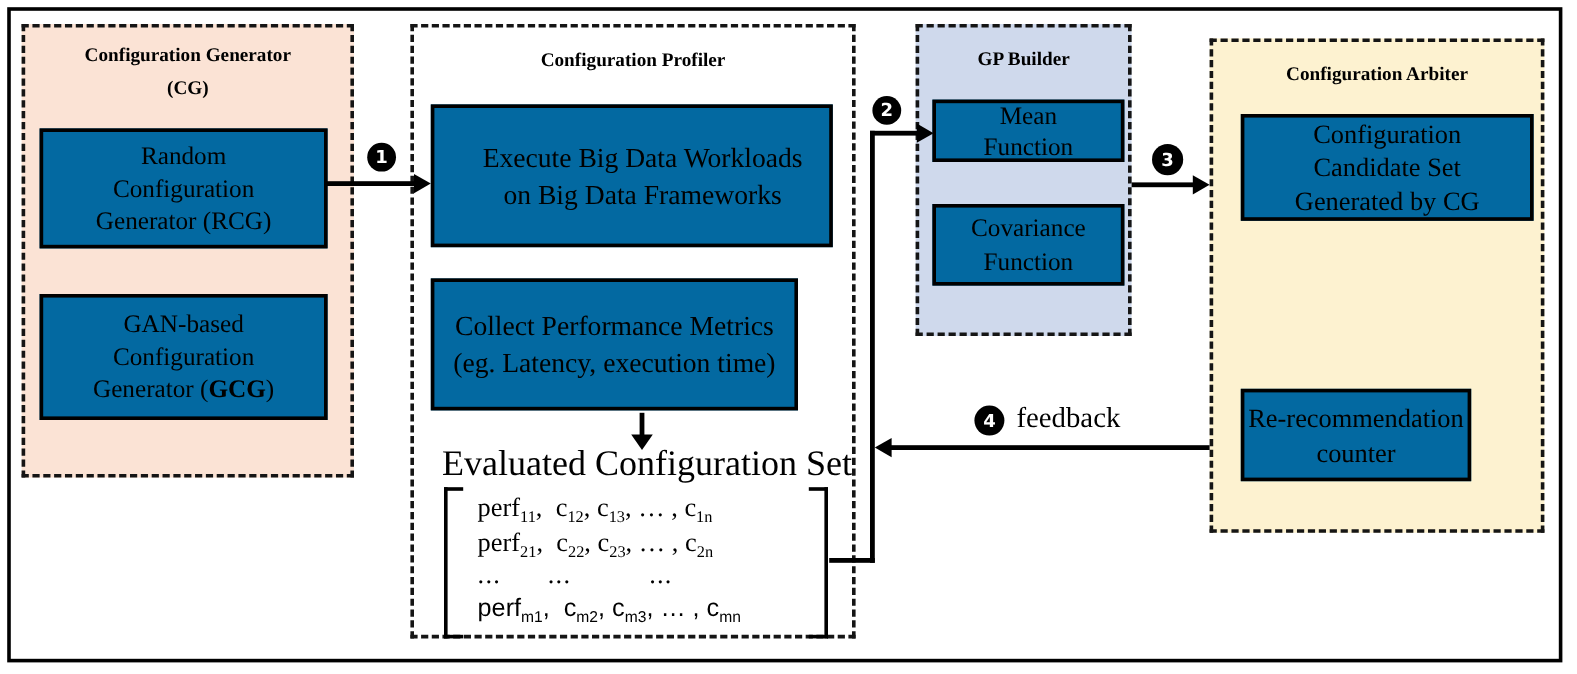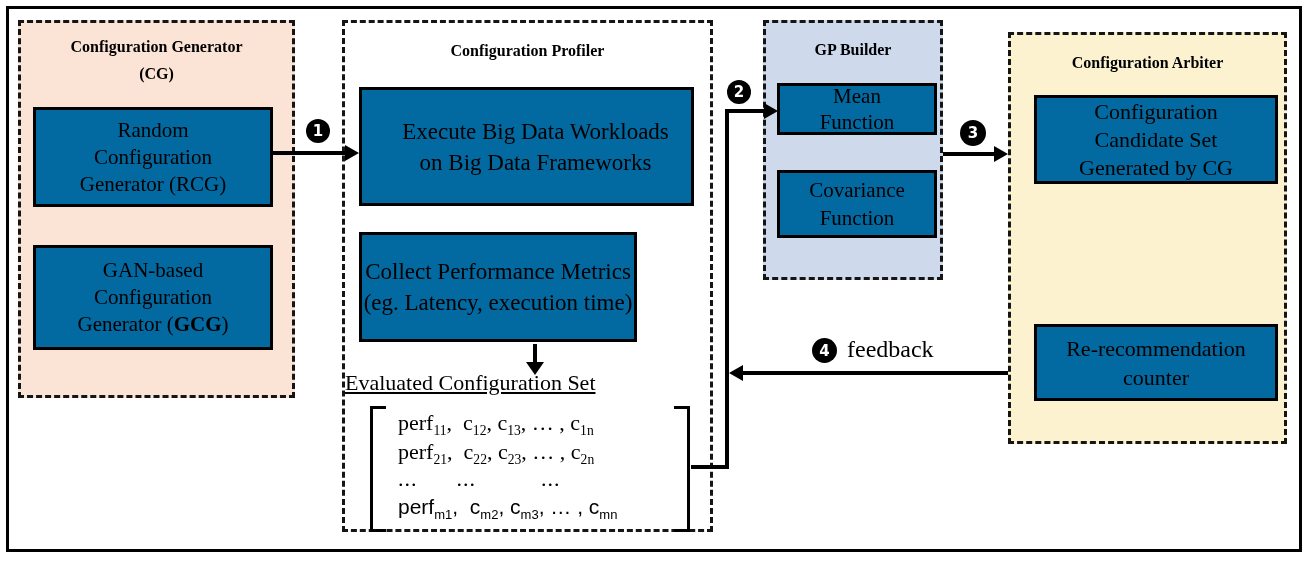--- a/index.html
+++ b/index.html
@@ -19,28 +19,28 @@
   .t-gp{top:13px;}
   .t-arb{top:14px;}
   .box{position:absolute;background:#0369a1;border:3px solid #000;box-sizing:border-box;
        display:flex;flex-direction:column;align-items:center;justify-content:center;
        text-align:center;}
   .box span{display:block;}
   .box .inlinegrp span{display:inline;}
   .rcg-box{left:12px;top:84px;width:240px;height:100px;font-size:21px;line-height:27px;}
   .gcg-box{left:12px;top:222px;width:240px;height:105px;font-size:21px;line-height:27px;text-align:center;}
   .exec-box{left:14px;top:64px;width:335px;height:119px;font-size:23px;line-height:31px;padding-left:18px;}
-  .collect-box{left:14px;top:209px;width:278px;height:110px;font-size:23px;line-height:31px;}
+  .collect-box{left:14px;top:209px;width:306px;height:110px;font-size:23px;line-height:31px;}
   .mean-box{left:11px;top:60px;width:160px;height:52px;font-size:21px;line-height:26px;}
   .cov-box{left:11px;top:147px;width:160px;height:68px;font-size:21px;line-height:28px;}
   .cand-box{left:23px;top:60px;width:244px;height:89px;font-size:22px;line-height:28px;}
   .select-box{left:23px;top:179px;width:244px;height:78px;font-size:22px;line-height:29px;}
-  .counter-box{left:23px;top:289px;width:244px;height:77px;font-size:22px;line-height:29px;}
+  .counter-box{left:23px;top:289px;width:192px;height:77px;font-size:22px;line-height:29px;}
   .strong{font-weight:bold;}
-  .eval-label{position:absolute;left:0;top:347px;width:100%;text-align:left;font-size:22px;text-decoration:underline;}
+  .eval-label{position:absolute;left:0;top:347px;width:100%;text-align:right;font-size:30px;}
   .matrix-rows{position:absolute;left:53px;top:385px;font-size:22px;}
   .mrow{white-space:pre;line-height:29px;height:29px;}
   .mrow sub{font-size:0.62em;line-height:0;}
   .mdots{line-height:26px;height:26px;letter-spacing:1px;}
   .sans{font-family:"Liberation Sans","DejaVu Sans",sans-serif;font-size:21px;}
   .bracket-l{position:absolute;left:25px;top:383px;width:16px;height:126px;
              border-left:3px solid #000;border-top:3px solid #000;border-bottom:3px solid #000;
              box-sizing:border-box;}
   .bracket-r{position:absolute;left:329px;top:383px;width:16px;height:126px;
              border-right:3px solid #000;border-top:3px solid #000;border-bottom:3px solid #000;

